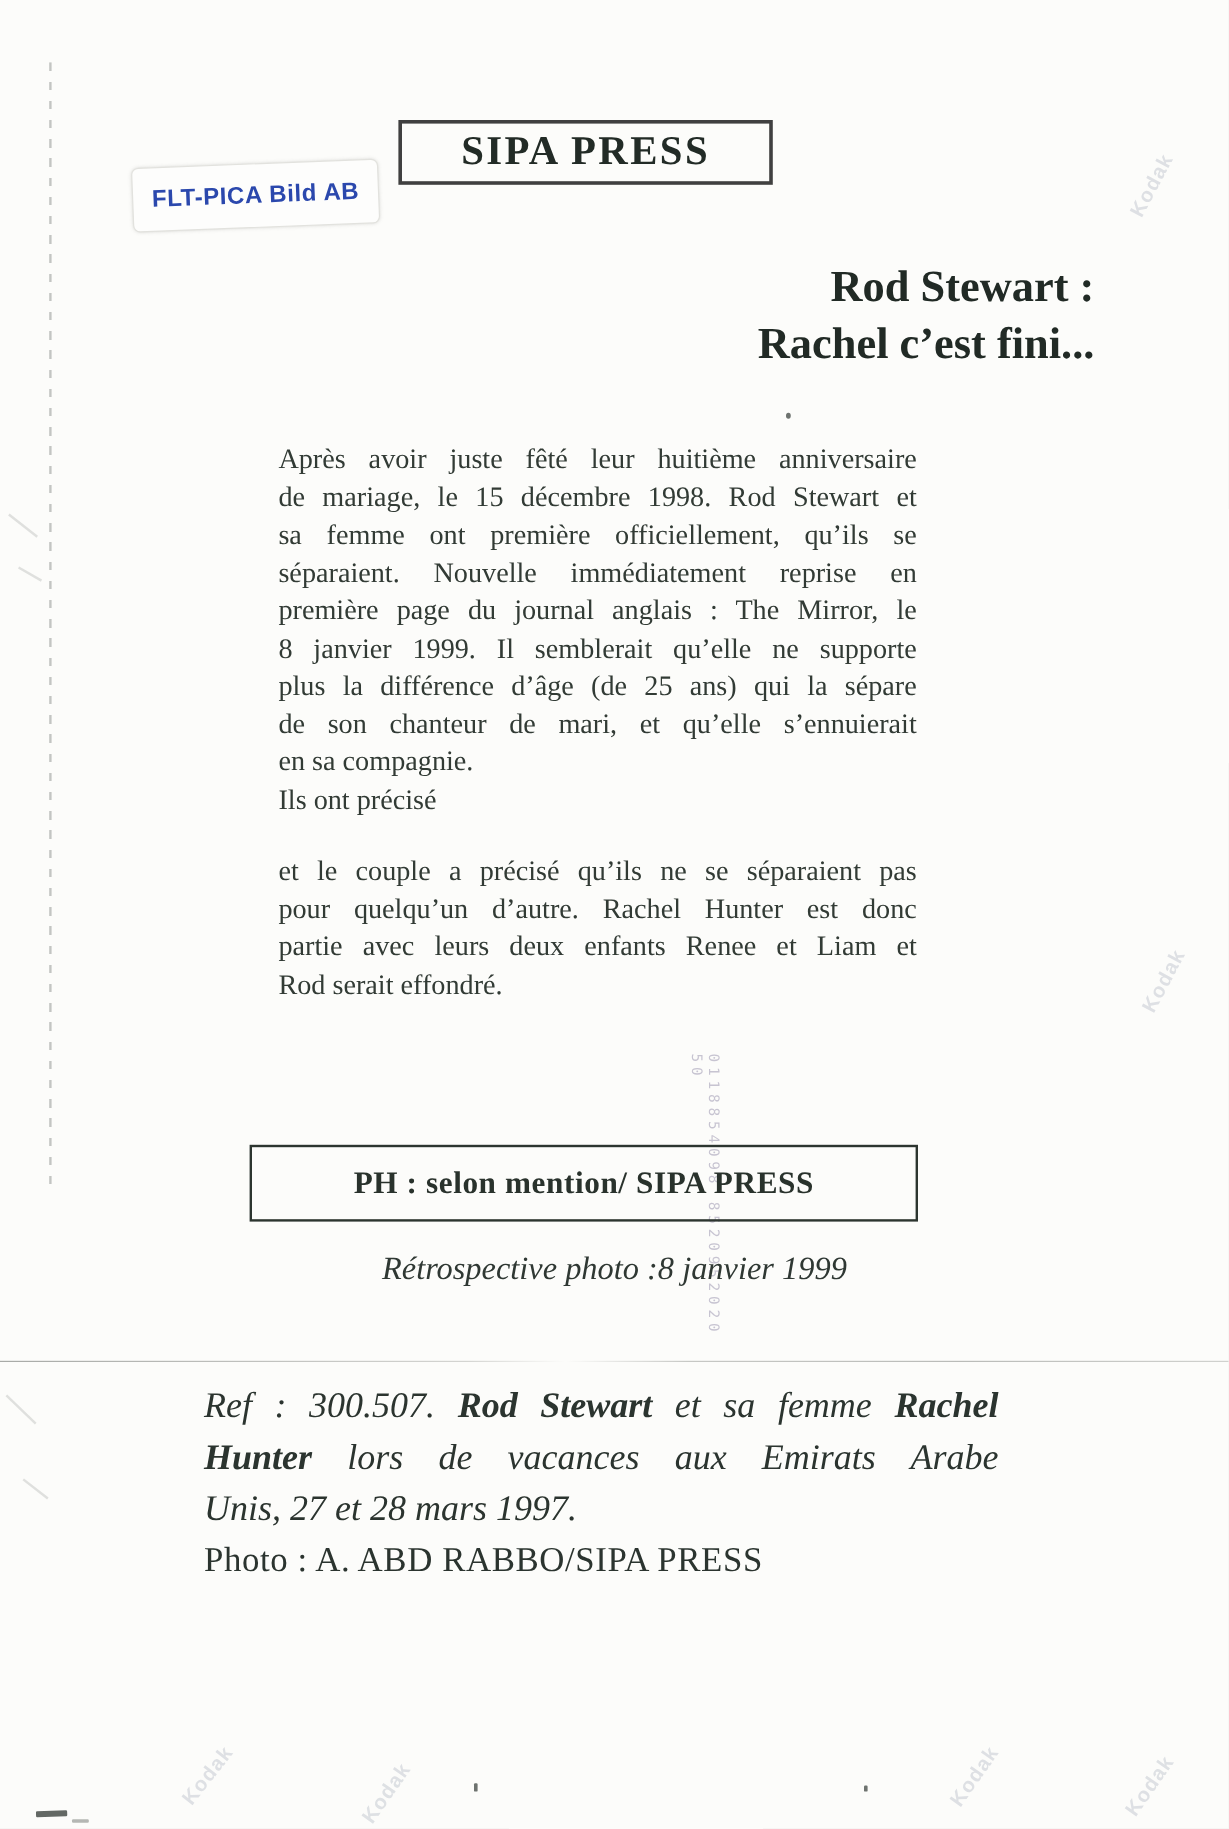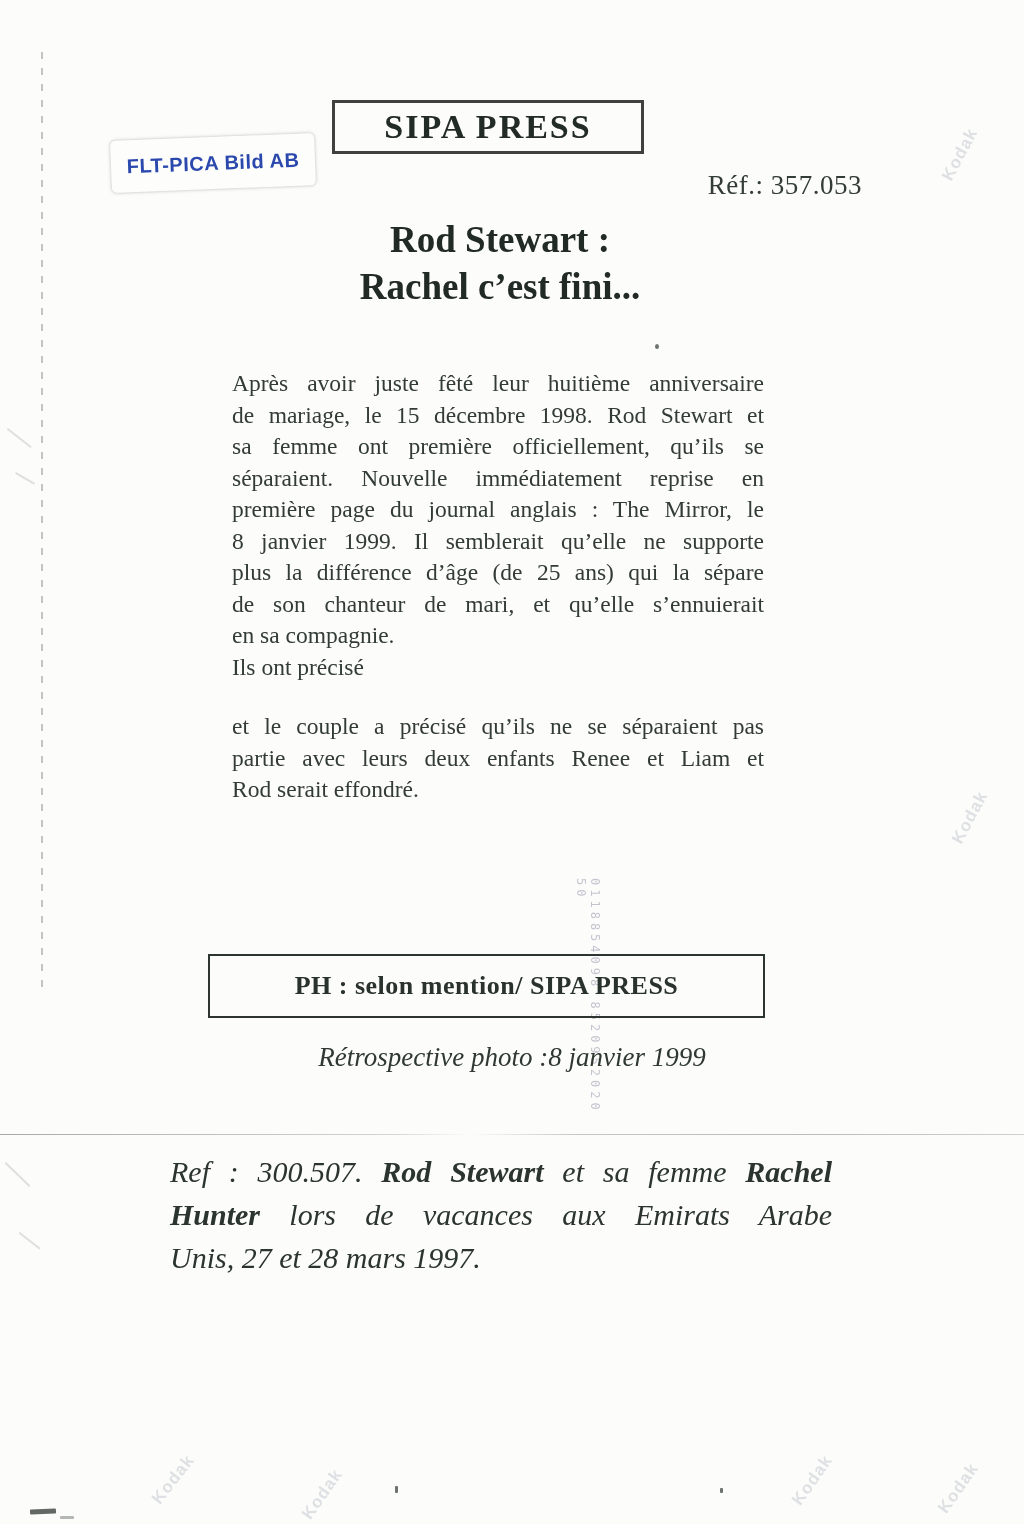--- a/index.html
+++ b/index.html
@@ -67,21 +67,21 @@
   }
   #stamp-label{
     font-family:"Liberation Sans", sans-serif;font-weight:bold;
     font-size:20px;color:#2b48ad;letter-spacing:.5px;white-space:nowrap;
   }
   #ref-number{
     left:540px;top:170px;width:322px;text-align:right;
     font-size:27px;color:#333c37;letter-spacing:.5px;
   }
   #article-title{
-    left:100px;top:216px;width:800px;text-align:center;
+    left:112px;top:216px;width:800px;text-align:right;
     font-weight:bold;font-size:37px;line-height:47px;color:#212a25;
   }
 
   
   .body-para{
     left:232px;width:532px;
     font-size:23.5px;line-height:31.5px;color:#323b35;
   }
   #body-paragraph-1{top:368px;}
   #body-paragraph-2{top:711px;}
@@ -135,51 +135,52 @@
   <div class="abs speck sp3"></div>
   <div class="abs speck sp4"></div>
   <div class="abs speck sp5"></div>
 
   <div class="abs" id="agency-box">
     <span id="agency-name">SIPA PRESS</span>
   </div>
   <div class="abs" id="stamp-sticker">
     <span id="stamp-label">FLT-PICA Bild AB</span>
   </div>
-  <div class="abs" id="ref-number">Réf.: 357.053</div>
 
   <div class="abs" id="article-title">
     <div>Rod Stewart :</div>
     <div>Rachel c’est fini...</div>
   </div>
 
   <div class="abs body-para" id="body-paragraph-1">
       <div class="bline">Après avoir juste fêté leur huitième anniversaire</div>
       <div class="bline">de mariage, le 15 décembre 1998. Rod Stewart et</div>
       <div class="bline">sa femme ont première officiellement, qu’ils se</div>
       <div class="bline">séparaient. Nouvelle immédiatement reprise en</div>
       <div class="bline">première page du journal anglais : The Mirror, le</div>
       <div class="bline">8 janvier 1999. Il semblerait qu’elle ne supporte</div>
       <div class="bline">plus la différence d’âge (de 25 ans) qui la sépare</div>
       <div class="bline">de son chanteur de mari, et qu’elle s’ennuierait</div>
       <div class="bline nj">en sa compagnie.</div>
       <div class="bline nj">Ils ont précisé</div>
     </div>
   <div class="abs body-para" id="body-paragraph-2">
       <div class="bline">et le couple a précisé qu’ils ne se séparaient pas</div>
+      <div class="bline">pour quelqu’un d’autre. Rachel Hunter est donc</div>
       <div class="bline">partie avec leurs deux enfants Renee et Liam et</div>
       <div class="bline nj">Rod serait effondré.</div>
     </div>
 
   <div class="abs" id="credit-box">
     <span id="credit-box-label">PH : selon mention/ SIPA PRESS</span>
   </div>
   <div class="abs" id="retrospective-note">Rétrospective photo :8 janvier 1999</div>
 
   <div class="abs" id="caption-block">
     <div>
         <div class="cline cj"><span>Ref : 300.507. </span><span class="cb">Rod Stewart</span><span> et sa femme </span><span class="cb">Rachel</span></div>
         <div class="cline cj"><span class="cb">Hunter</span><span> lors de vacances aux Emirats Arabe</span></div>
         <div class="cline"><span>Unis, 27 et 28 mars 1997.</span></div>
       </div>
+    <div id="caption-credit">Photo : A. ABD RABBO/SIPA PRESS</div>
   </div>
 
 </div>
 
 </body></html>

